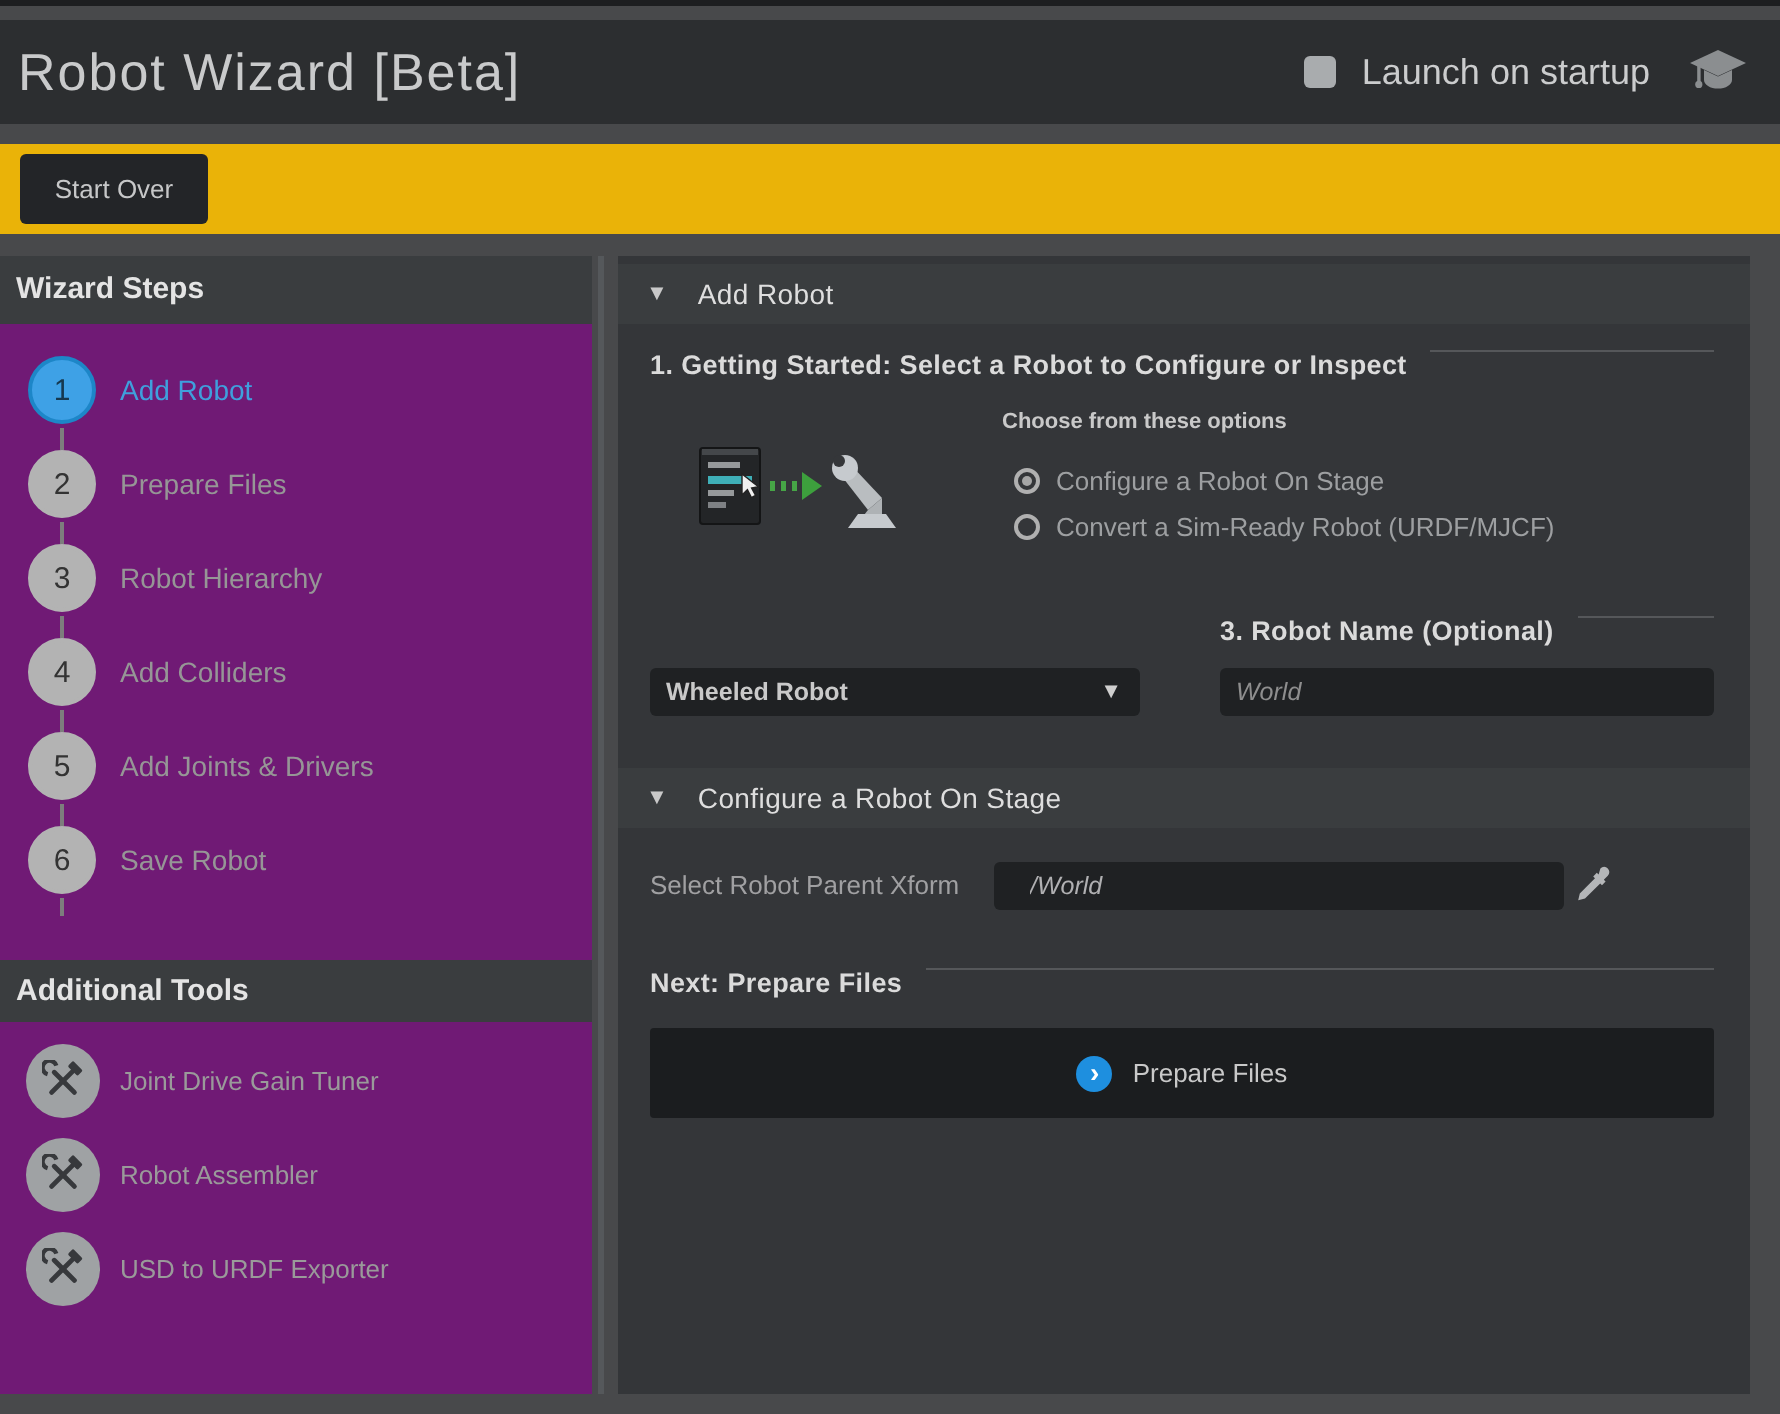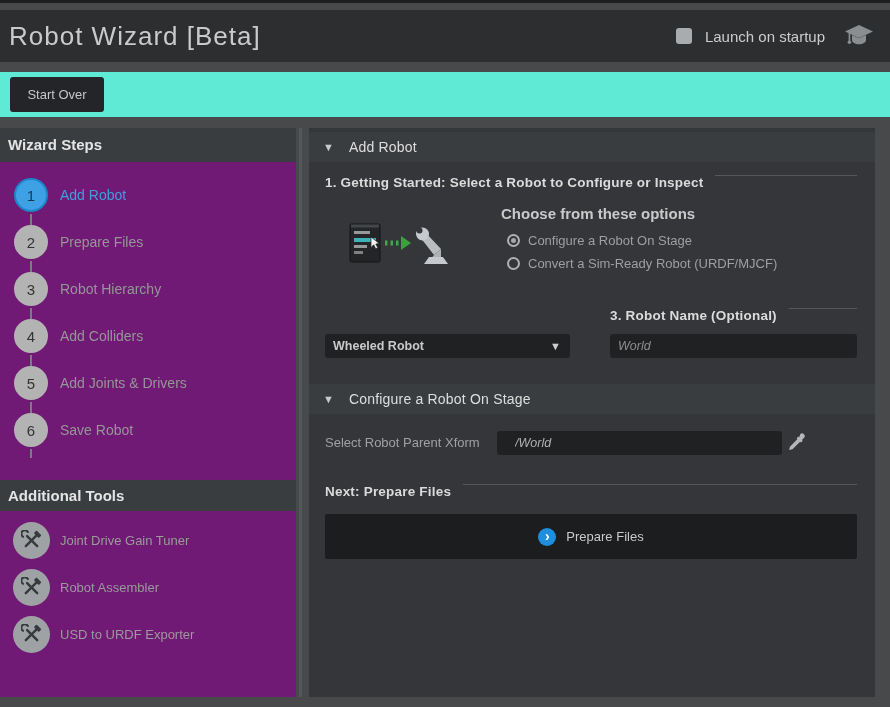--- a/index.html
+++ b/index.html
@@ -9,25 +9,25 @@
   .page { position:absolute; inset:0; }
 
   .top-line { position:absolute; left:0; top:0; width:890px; height:3px; background:#1d1e20; }
 
   
   .titlebar { position:absolute; left:0; top:10px; width:890px; height:52px; background:#2c2e30;
               display:flex; align-items:center; }
   .title { font-size:26px; font-weight:300; color:#c9cacb; letter-spacing:1px; padding-left:9px; }
   .titlebar-right { position:absolute; right:16px; top:0; height:52px; display:flex; align-items:center; gap:13px; }
   .checkbox { width:16px; height:16px; background:#a9acae; border-radius:3px; display:inline-block; cursor:pointer; }
-  .launch-label { font-size:15px; color:#cbcccd; }
+  .launch-label { font-size:18px; color:#cbcccd; }
   .cap { display:inline-flex; margin-left:6px; cursor:pointer; }
 
   
-  .toolbar { position:absolute; left:0; top:72px; width:890px; height:45px; background:#5eead4; }
+  .toolbar { position:absolute; left:0; top:72px; width:890px; height:45px; background:#eab308; }
   .start-over { position:absolute; left:10px; top:5px; width:94px; height:35px; background:#232528;
                 border:none; border-radius:3px; color:#c6c7c8; font-size:13px;
                 font-family:inherit; cursor:pointer; }
 
   
   .sidebar { position:absolute; left:0; top:128px; width:296px; height:569px; background:#701a75; }
   .panel-header { position:absolute; left:0; width:296px; height:34px; background:#3a3d3f;
                   font-size:15px; font-weight:bold; color:#e4e4e4; line-height:34px; padding-left:8px; }
   .steps-header { top:0; }
   .tools-header { top:352px; height:31px; line-height:31px; }
@@ -53,21 +53,21 @@
   .main { position:absolute; left:309px; top:128px; width:566px; height:569px; background:#343639; }
   .collapse-header { position:absolute; left:0; width:566px; height:30px; background:#3a3d3f;
                      display:flex; align-items:center; cursor:pointer; }
   .tri { font-size:11px; color:#c9c9c9; margin-left:14px; }
   .collapse-title { font-size:14px; color:#dedede; margin-left:15px; letter-spacing:0.2px; }
 
   .label-row { position:absolute; display:flex; align-items:flex-start; }
   .label-strong { font-size:13.5px; font-weight:bold; color:#dbdbdb; letter-spacing:0.2px; white-space:nowrap; }
   .divider { flex:1; border-top:1px solid #55575a; margin-left:12px; }
 
-  .choose { position:absolute; left:192px; top:77px; font-size:15px; font-weight:bold; color:#c9c9c9; }
+  .choose { position:absolute; left:192px; top:77px; font-size:11px; font-weight:bold; color:#c9c9c9; }
 
   .illus { position:absolute; left:40px; top:94px; }
 
   .radio-row { position:absolute; left:198px; display:flex; align-items:center; height:18px; cursor:pointer; }
   .radio { width:13px; height:13px; border:2px solid #b0b0b0; border-radius:50%; position:relative; flex:none; }
   .radio.selected::after { content:""; position:absolute; inset:2px; background:#a6a6a6; border-radius:50%; }
   .radio-label { font-size:13px; color:#9d9fa1; margin-left:8px; white-space:nowrap; }
 
   .field { background:#1f2123; border:none; border-radius:3px; height:24px; color:#b3b3b3;
            font-family:inherit; font-size:12.5px; padding:0 8px; position:absolute; }

